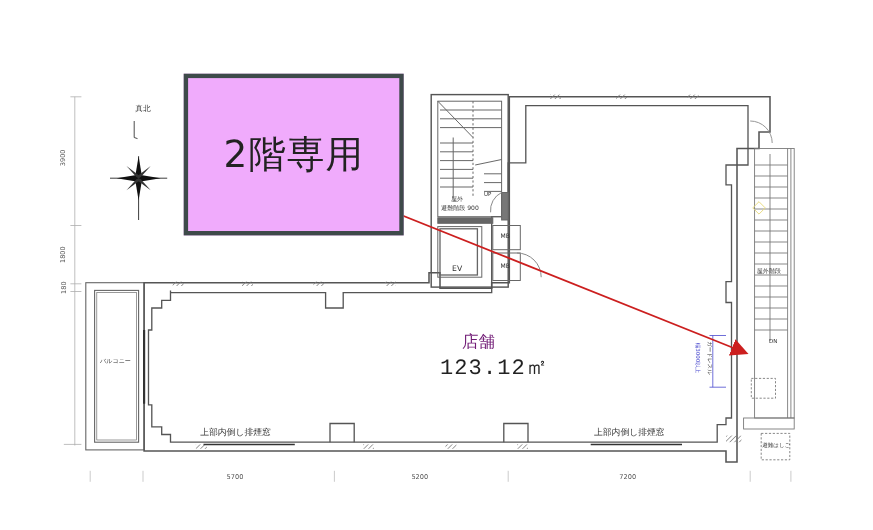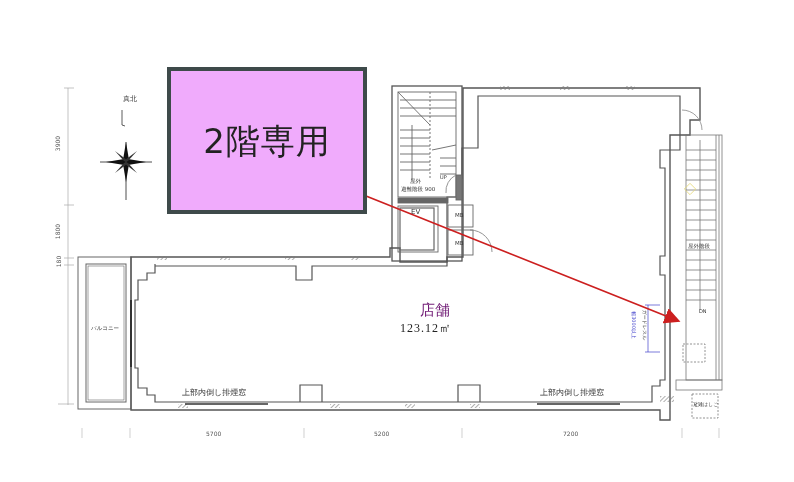--- a/index.html
+++ b/index.html
@@ -5,21 +5,21 @@
   html, body { margin:0; padding:0; background:#ffffff; }
   body { width:794px; height:482px; position:relative; overflow:hidden; font-family:"DejaVu Sans", sans-serif; }
   #plan { position:absolute; left:0; top:0; width:794px; height:482px; }
   .lbl { position:absolute; color:#333; font-family:"DejaVu Sans", sans-serif; white-space:nowrap; }
   .dim { font-size:6px; color:#555; }
   .dimv { font-size:6px; color:#555; transform:rotate(-90deg); transform-origin:center; }
   .small { font-size:5.5px; color:#333; }
   .callout { position:absolute; left:167px; top:67px; width:200px; height:147px; border:4px solid #3e4a4a; background:#f0abfc; box-sizing:border-box; display:flex; flex-direction:column; align-items:center; justify-content:center; }
   .callout span { font-family:"DejaVu Sans", sans-serif; font-size:34px; color:#222; line-height:44px; letter-spacing:1px; }
   .room-name { position:absolute; left:420px; top:301px; font-size:15px; color:#701a75; }
-  .room-area { position:absolute; left:400px; top:320px; font-size:12px; color:#222; font-family:Liberation Serif, serif; letter-spacing:1px; }
+  .room-area { position:absolute; left:400px; top:320px; font-size:20px; color:#222; font-family:Liberation Mono, monospace; letter-spacing:1px; }
 </style>
 </head>
 <body>
 
 <svg id="plan" viewBox="0 0 794 482" xmlns="http://www.w3.org/2000/svg">
   <defs>
     <pattern id="hatch" width="3" height="3" patternUnits="userSpaceOnUse" patternTransform="rotate(45)">
       <line x1="0" y1="0" x2="0" y2="3" stroke="#777" stroke-width="1.2"></line>
     </pattern>
     <marker id="arrowhead" markerWidth="10" markerHeight="10" refX="7" refY="5" orient="auto" markerUnits="strokeWidth">
@@ -180,21 +180,21 @@
 
 <div class="lbl small" style="left:91px; top:325px;">バルコニー</div>
 
 <div class="room-name">店舗</div>
 <div class="room-area">123.12㎡</div>
 
 <div class="lbl small" style="left:410px; top:178px;">屋外</div>
 <div class="lbl small" style="left:401px; top:186px;">避難階段 900</div>
 <div class="lbl small" style="left:440px; top:174px; font-size:5px;">UP</div>
 
-<div class="lbl small" style="left:411px; top:208px; font-size:7px;">EV</div>
+<div class="lbl small" style="left:411px; top:240px; font-size:7px;">EV</div>
 <div class="lbl small" style="left:455px; top:212px;">MB</div>
 <div class="lbl small" style="left:455px; top:240px;">MB</div>
 
 <div class="lbl small" style="left:688px; top:243px;">屋外階段</div>
 <div class="lbl small" style="left:699px; top:308px; font-size:5px;">DN</div>
 
 <div class="lbl small" style="left:693px; top:401px; font-size:5px;">避難はしご</div>
 
 <div class="lbl" style="left:182px; top:387px; font-size:8px;">上部内倒し排煙窓</div>
 <div class="lbl" style="left:540px; top:387px; font-size:8px;">上部内倒し排煙窓</div>

